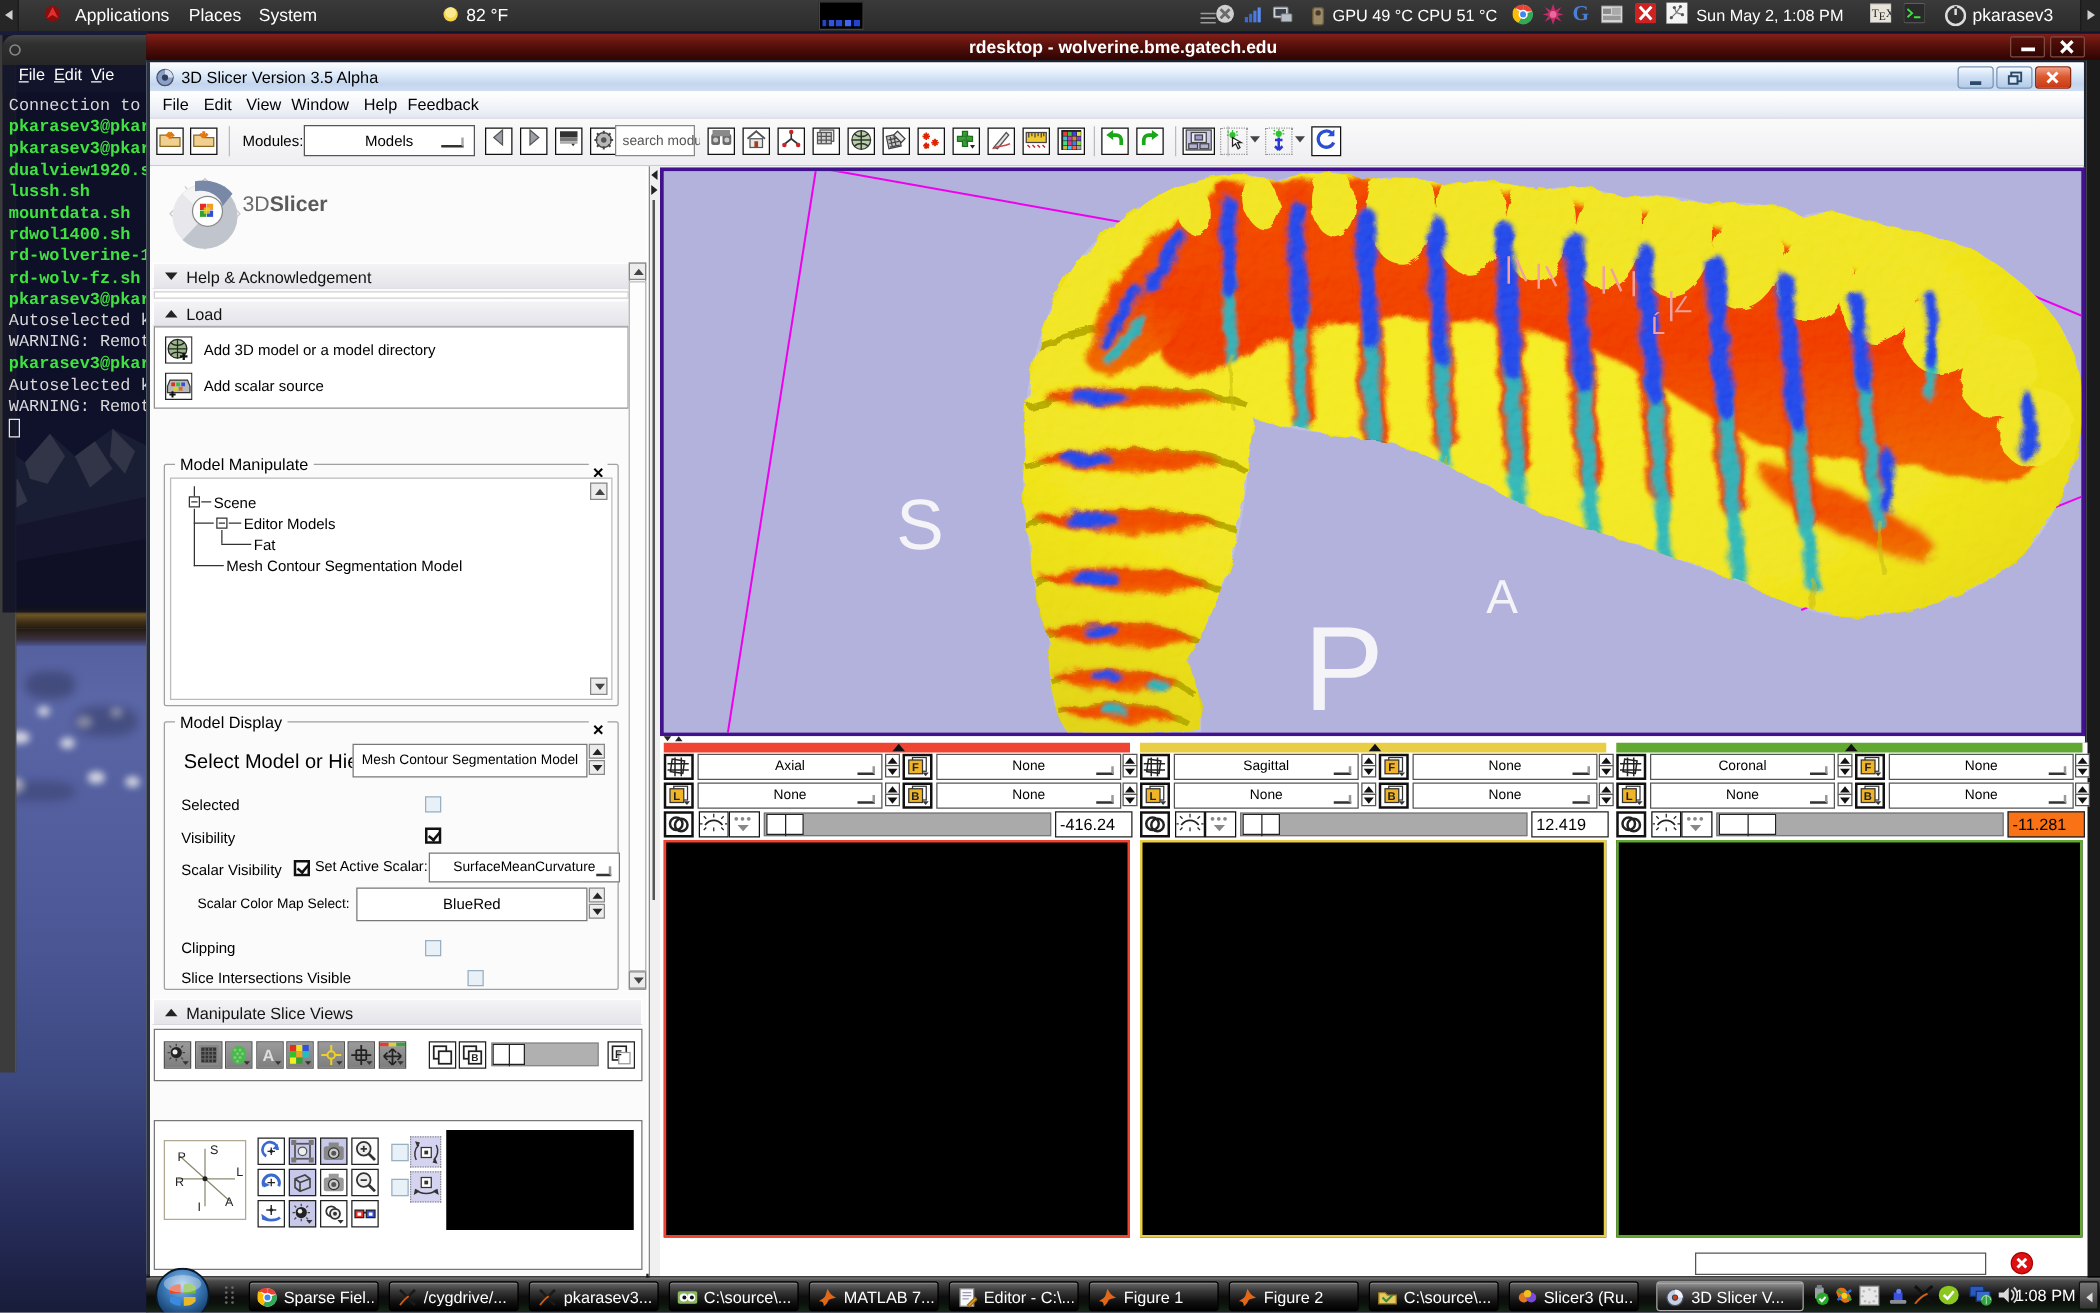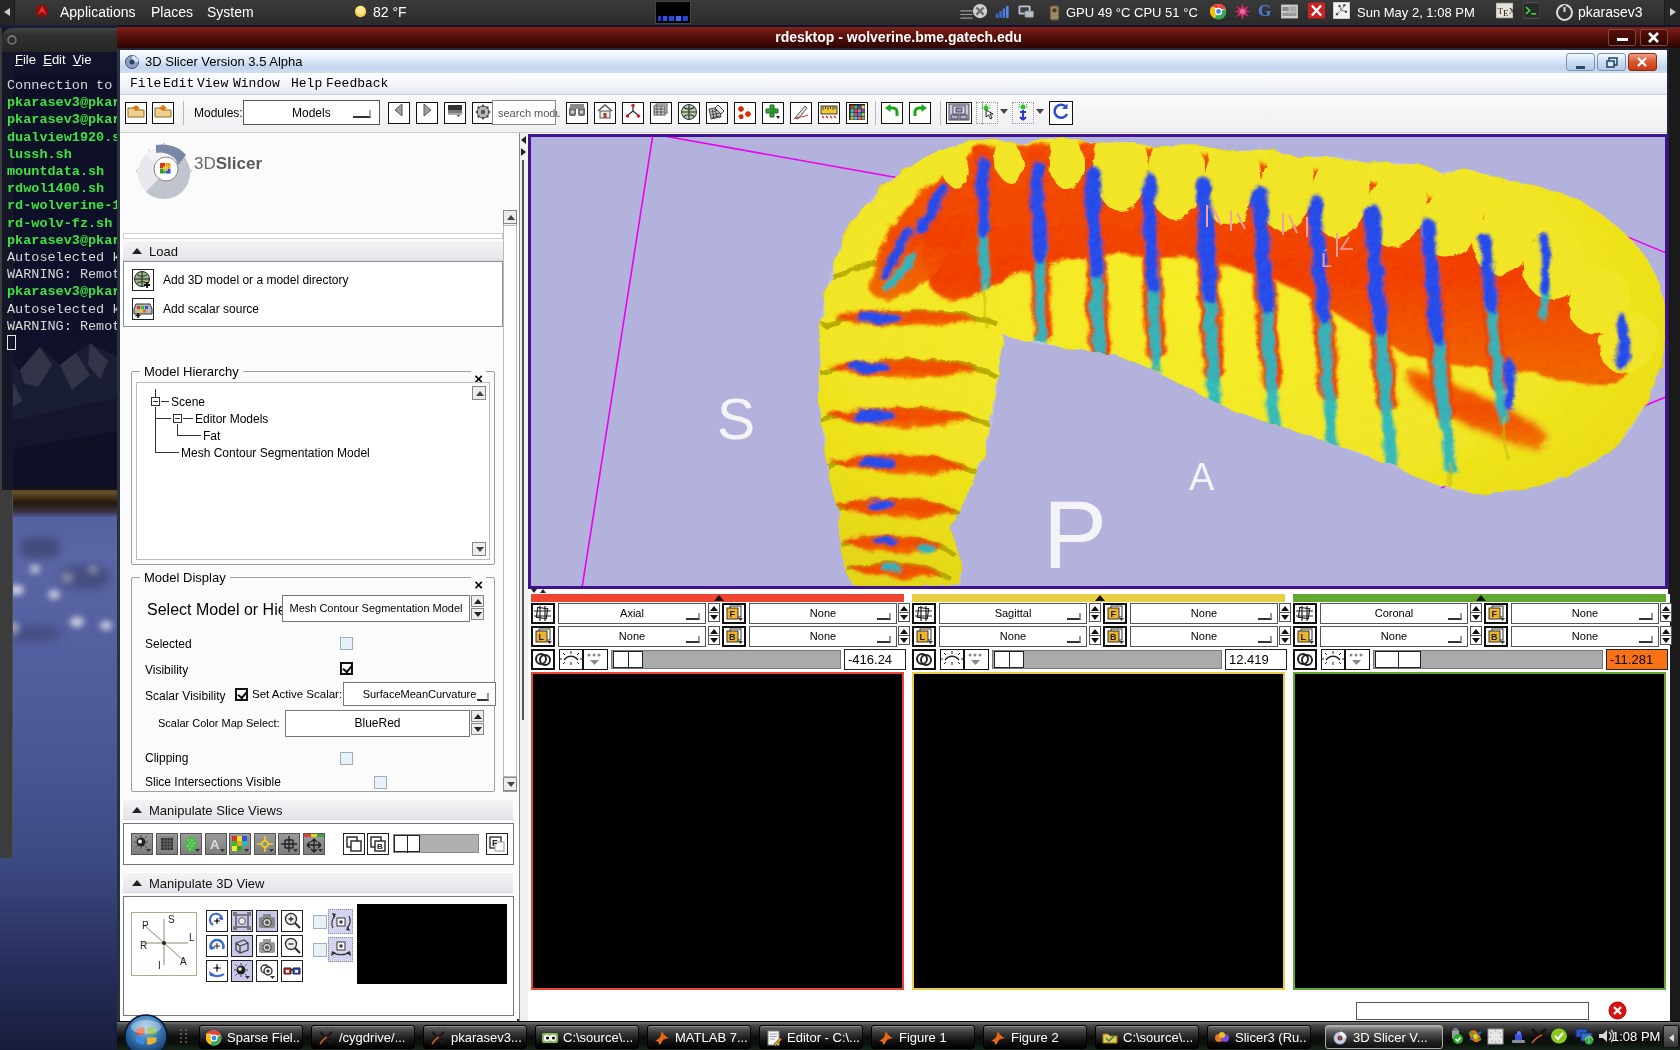--- a/index.html
+++ b/index.html
@@ -32,21 +32,21 @@
 #rdesk { position:absolute; left:117px; top:27px; width:1563px; height:1023px; background:#1a1a1a; z-index:10; }
 #rdtitle { position:absolute; left:0; top:0; width:100%; height:21px; background:linear-gradient(#832019,#5c120c 40%,#380704 85%,#2e0503); color:#fff; font-weight:bold; font-size:14px; text-align:center; line-height:20px; }
 .rdbtn { position:absolute; top:2px; width:28px; height:17px; background:linear-gradient(#58100a,#2e0502); border:1px solid #7d4a42; border-radius:2px; color:#fff; font-weight:bold; font-size:11px; text-align:center; line-height:15px; }
 #windesk { position:absolute; left:0; top:21px; width:1427px; height:1002px; background:linear-gradient(180deg,#3e66c8 0%,#3e66c8 12%,#54555a 14%,#4f4540 19%,#3a5da8 24%,#4468bd 40%,#3c5cb0 55%,#32479a 70%,#242e6e 85%,#1c2254 100%); }
 
 
 #slicer { position:absolute; left:0px; top:0; width:1552px; height:973px; background:#ffffff; border:2px solid #1e2636; border-left:3px solid #2a3240; }
 #slttl { position:absolute; left:0; top:0; width:100%; height:23px; background:linear-gradient(#fdfeff,#e4eefb 35%,#c3d5ee 75%,#d0def2); color:#000; font-size:13px; }
 .slbtn { position:absolute; top:3px; width:29px; height:18px; border:1px solid #7a93b3; border-radius:3px; font-size:11px; text-align:center; line-height:16px; color:#2a4a6a; background:linear-gradient(#f5faff,#cfe0f5 45%,#b3cbe8); }
 #slmenu { position:absolute; left:0; top:23px; width:100%; height:22px; background:linear-gradient(#ffffff,#eef1f7 70%,#e2e8f2); font-size:13px; color:#000; border-bottom:1px solid #d0d0d8; }
-#slmenu span { top:3px;font-family:Liberation Mono, monospace; }
+#slmenu span { top:3px; }
 #sltool { position:absolute; left:0; top:45px; width:100%; height:38px; background:linear-gradient(#fafafa,#efeff3); border-bottom:1px solid #cccccc; }
 .tb { position:absolute; width:22px; height:22px; top:7px; background:#fff; border:1px solid #111; font-size:13px; text-align:center; line-height:20px; }
 
 
 #lpanel { position:absolute; left:0; top:83px; width:397px; height:890px; background:#fbfbfb; font-size:12px; color:#000; }
 .sechdr { position:absolute; left:2px; width:382px; height:21px; background:linear-gradient(#f4f4f6,#e4e4ea); border:1px solid #fff; border-bottom:1px solid #d8d8de; font-size:13px; color:#111; }
 .sechdr .tri { position:absolute; left:9px; top:7px; width:0; height:0; }
 .sechdr .lbl { position:absolute; left:26px; top:3px; }
 .tri-d { border-left:5px solid transparent; border-right:5px solid transparent; border-top:6px solid #222; }
 .tri-u { border-left:5px solid transparent; border-right:5px solid transparent; border-bottom:6px solid #222; }
@@ -445,20 +445,24 @@
           <g>
             <rect x="34" y="28" width="5" height="5" fill="#e03020"></rect>
               <rect x="39.5" y="28" width="5" height="5" fill="#f0a020"></rect>
             <rect x="34" y="33.5" width="5" height="5" fill="#30a030"></rect>
               <rect x="39.5" y="33.5" width="5" height="5" fill="#3050d0"></rect>
             <rect x="37" y="31" width="5" height="5" fill="#f0d020" opacity="0.8"></rect>
           </g>
           <text x="68" y="34" font-size="17" fill="#6a6a6a" font-family="Liberation Sans">3D<tspan font-weight="bold" fill="#5a5a5a">Slicer</tspan></text>
         </svg>
 
+        <div class="sechdr" style="top:77px">
+            <div class="tri tri-d"></div>
+            <div class="lbl">Help &amp; Acknowledgement</div>
+          </div>
         <div class="abs" style="left:3px;top:100px;width:380px;height:6px;background:#fff;border:1px solid #cfcfcf"></div>
 
         <div class="sechdr" style="top:107px">
             <div class="tri tri-u"></div>
             <div class="lbl">Load</div>
           </div>
         <div class="whitebox" style="left:3px;top:128px;width:380px;height:66px">
           <svg class="abs" style="left:8px;top:7px" width="22" height="22" viewBox="0 0 22 22">
               <rect x="0.5" y="0.5" width="21" height="21" fill="#fff" stroke="#222"></rect>
               <circle cx="10" cy="10" r="7.5" fill="#9ab88a" stroke="#222"></circle>
@@ -473,21 +477,21 @@
               <rect x="9" y="8" width="3" height="3" fill="#30c030"></rect>
               <rect x="13" y="8" width="3" height="3" fill="#3050e0"></rect>
               <rect x="7" y="11.5" width="3" height="3" fill="#e0d020"></rect>
               <rect x="11" y="11.5" width="3" height="3" fill="#e06a20"></rect>
               <path d="M6 15 v5 M3.5 17.5 h5" stroke="#111" stroke-width="1.6"></path>
             </svg>
           <span class="abs" style="left:39px;top:40px">Add scalar source</span>
         </div>
 
         <div class="grpbox" style="left:11px;top:238px;width:364px;height:194px">
-          <div class="grplbl">Model Hierarchy</div>
+          <div class="grplbl">Model Manipulate</div>
           <div class="grpx" style="font-size:15px">×</div>
           <div class="abs" style="left:4px;top:10px;width:354px;height:178px;background:#fff;border:1px solid #bbb">
 
             <div class="abs" style="left:14px;top:14px;width:9px;height:9px;border:1px solid #333;background:#fff">
                 <div class="abs" style="left:1px;top:3px;width:5px;height:1px;background:#333"></div>
               </div>
             <div class="abs" style="left:18px;top:6px;width:1px;height:8px;background:#333"></div>
             <div class="abs" style="left:24px;top:18px;width:8px;height:1px;background:#333"></div>
             <span class="abs" style="left:34px;top:12px">Scene</span>
             <div class="abs" style="left:18px;top:24px;width:1px;height:46px;background:#333"></div>
@@ -632,24 +636,20 @@
                 <div class="abs" style="left:12px;top:0;width:1px;height:17px;background:#222"></div>
               </div>
             </div>
           <div class="wbtn" style="left:362px;top:9px"><svg width="20" height="20" viewBox="0 0 20 20">
                 <rect x="3" y="3" width="11" height="11" fill="none" stroke="#222" stroke-width="1.3"></rect>
                 <rect x="8" y="8" width="9" height="9" fill="#fff" stroke="#999"></rect>
                 <text x="5" y="12" font-size="9" font-weight="bold" fill="#222">F</text>
               </svg></div>
         </div>
 
-        <div class="sechdr" style="top:739px;width:392px">
-            <div class="tri tri-u"></div>
-            <div class="lbl">Manipulate 3D View</div>
-          </div>
         <div class="whitebox" style="left:3px;top:763px;width:391px;height:120px;border-color:#777">
           <div class="abs" style="left:7px;top:15px;width:66px;height:64px;background:#fff;border:1px solid #b0a890">
             <svg width="64" height="62" viewBox="0 0 64 62">
                 <g stroke="#8a8a70" stroke-width="1">
                   <path d="M32 6 V52 M10 30 H56 M12 12 L52 48"></path>
                 </g>
                 <circle cx="32" cy="30" r="2" fill="#222"></circle>
                 <g font-size="10" fill="#222" font-family="Liberation Sans">
                   <text x="36" y="10">S</text>
                   <text x="10" y="16">P</text>

